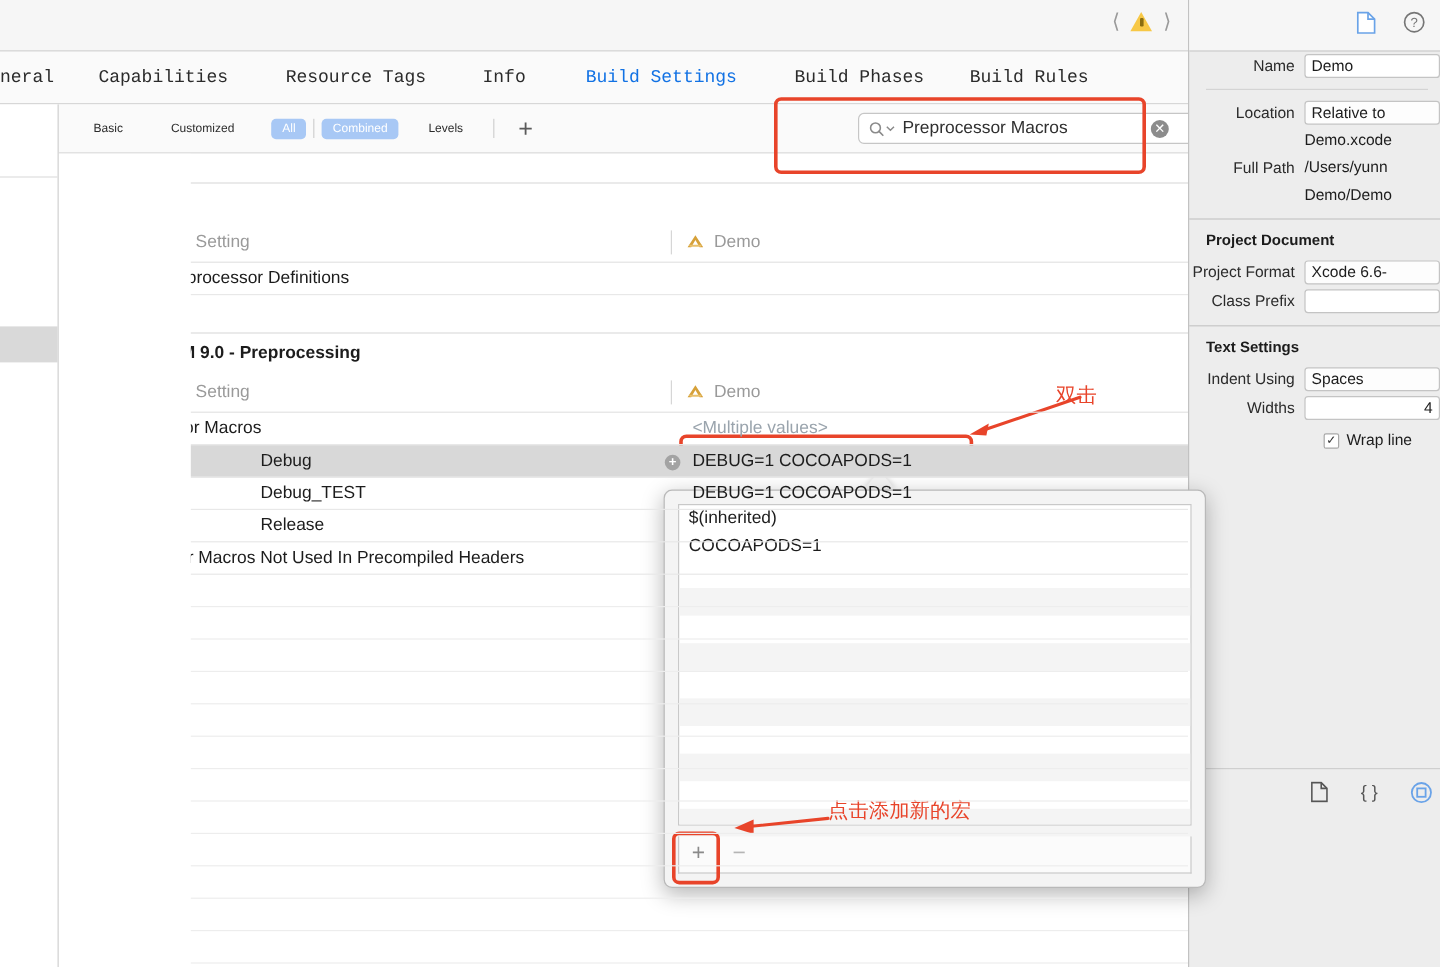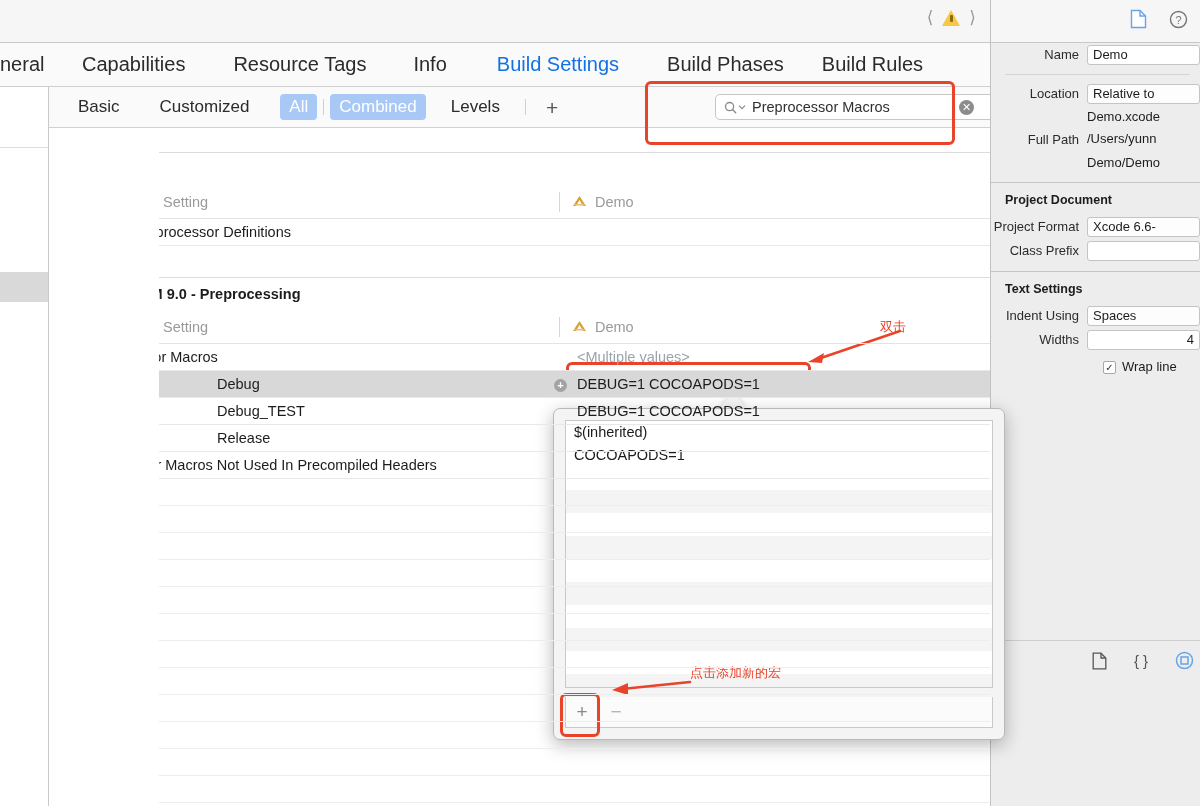--- a/index.html
+++ b/index.html
@@ -39,22 +39,23 @@
   }
 
   
   .tabbar {
     position: absolute; left: 0; top: 43px; width: 990px; height: 44px;
     background: #fafafa;
     border-bottom: 1px solid #cfcfcf;
     display: flex; align-items: center;
   }
   .tab {
-    font-size: 20px; color: #2b2b2b; padding: 0 0px;
+    font-size: 15px; color: #2b2b2b; padding: 0 0px;
     white-space: nowrap;
+    font-family: Liberation Mono, monospace;
   }
   .tab.active { color: #1272e4; }
   .tab.cut { color: #2b2b2b; }
 
   
   .leftpane {
     position: absolute; left: 0; top: 87px; width: 49px; bottom: 0;
     background: #ffffff;
     border-right: 1px solid #c9c9c9;
   }
@@ -68,21 +69,21 @@
   }
 
   
   .filterbar {
     position: absolute; left: 49px; top: 87px; right: 210px; height: 41px;
     background: #fafafa;
     border-bottom: 1px solid #d2d2d2;
     display: flex; align-items: center;
   }
   .seg {
-    font-size: 17px; color: #2b2b2b;
+    font-size: 10px; color: #2b2b2b;
     padding: 3px 9px; border-radius: 4px; white-space: nowrap;
   }
   .seg.on { background: #a8c8f5; color: #ffffff; }
   .seg-sep {
     width: 1px; height: 16px; background: #d0d0d0; margin: 0 6px;
   }
   .plus-btn {
     font-size: 21px; color: #5a5a5a; line-height: 1; padding: 0 6px;
     font-weight: 300;
   }
@@ -247,21 +248,21 @@
   .pop-btn.minus { color: #b5b5b5; }
 
   
   .redbox {
     position: absolute; border: 3px solid #e8442a; border-radius: 6px;
     pointer-events: none;
   }
   .cn-note {
     position: absolute; color: #e8442a;
     font-family: "DejaVu Sans", sans-serif;
-    font-size: 13px; white-space: nowrap;
+    font-size: 17px; white-space: nowrap;
   }
   .arrow-svg { position: absolute; pointer-events: none; }
 </style>
 </head>
 <body>
 
 <div class="root">
 
   <div class="topbar">
     <div class="nav-cluster">

